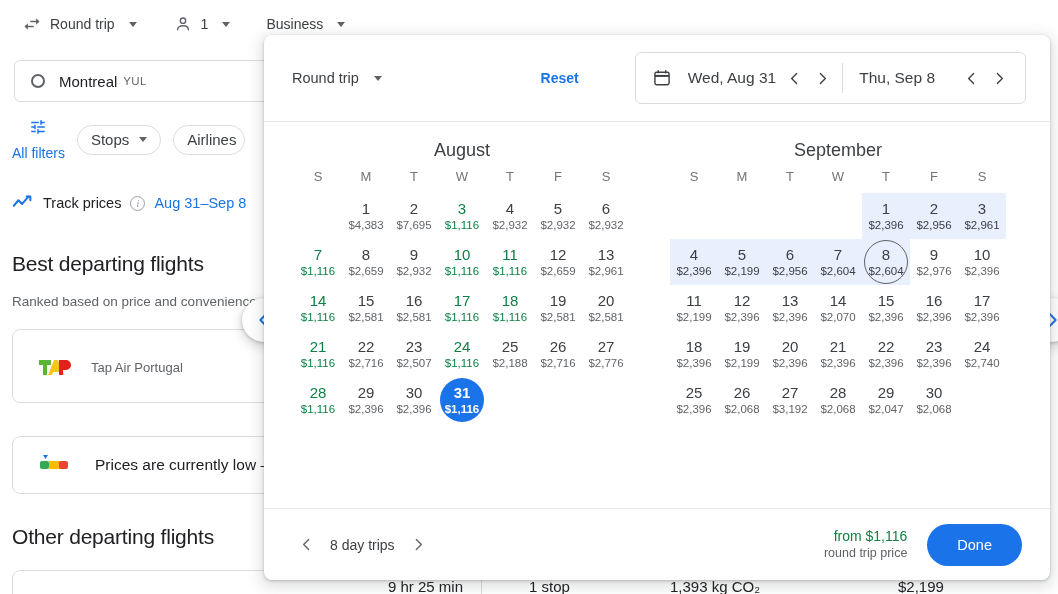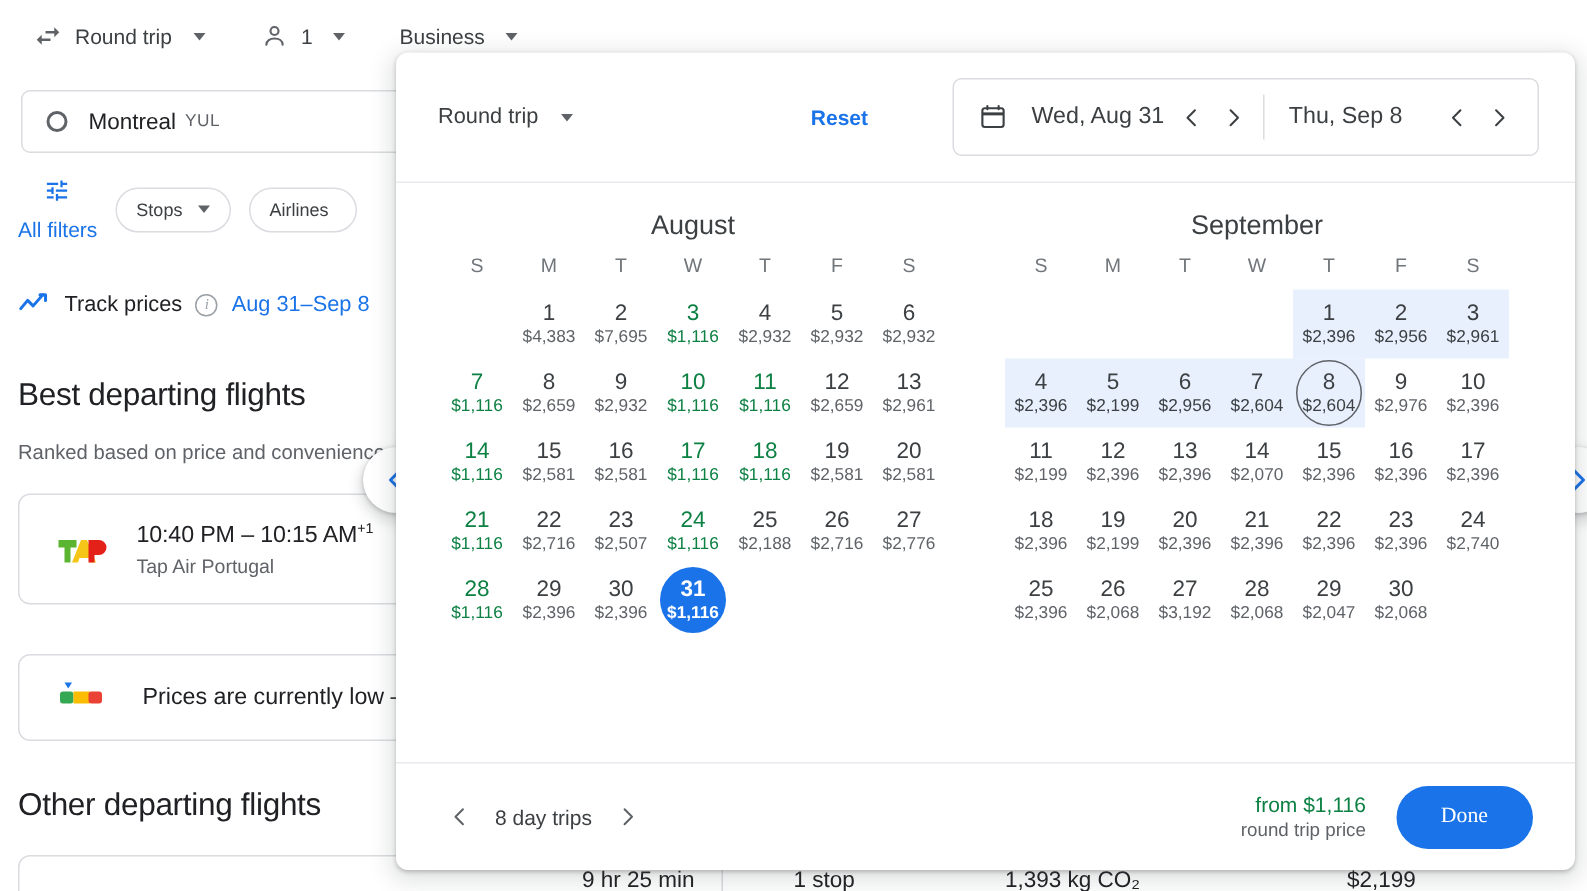--- a/index.html
+++ b/index.html
@@ -21,21 +21,21 @@
   .caret { width:0;height:0;border-left:4px solid transparent;border-right:4px solid transparent;border-top:5px solid #5f6368; margin-left:6px;}
   .ic { width:20px; height:20px; display:inline-block; flex:none; }
 
   .search-card { position:absolute; left:14px; top:60px; width:700px; height:42px; border:1px solid #dadce0; border-radius:6px; display:flex; align-items:center; padding:0 16px; background:#fff;}
   .circle-ic { width:14px;height:14px;border:2px solid #5f6368;border-radius:50%; margin-right:14px; flex:none;}
   .city { font-size:15px; color:#202124; }
   .iata { font-size:11.5px; color:#5f6368; margin-left:6px; letter-spacing:.3px;}
 
   .filters { position:absolute; left:12px; top:118px; display:flex; align-items:center; gap:12px; }
   .allfilters { display:flex; align-items:center; gap:9px; color:#1a73e8; font-size:14px; font-weight:500; cursor:pointer;flex-direction:column;}
-  .chip { height:30px; border:1px solid #dadce0; border-radius:16px; display:flex; align-items:center; gap:4px; padding:0 13px; font-size:12px; color:#3c4043; background:#fff; cursor:pointer;}
+  .chip { height:30px; border:1px solid #dadce0; border-radius:16px; display:flex; align-items:center; gap:4px; padding:0 13px; font-size:15px; color:#3c4043; background:#fff; cursor:pointer;}
 
   .track { position:absolute; left:12px; top:192px; display:flex; align-items:center; gap:9px; font-size:14.5px; font-weight:500; color:#202124;}
   .track .dates { color:#1a73e8; font-weight:500; }
   .info-ic { width:15px;height:15px;border:1.3px solid #9aa0a6;border-radius:50%; display:inline-flex; align-items:center; justify-content:center; font-size:10px; color:#9aa0a6; font-style:italic; font-family:"Liberation Serif", serif;}
 
   .sec-title { position:absolute; font-size:21px; font-weight:400; color:#202124; letter-spacing:-0.2px;}
   .sec-sub { position:absolute; font-size:13.5px; color:#5f6368; display:flex; align-items:center; gap:7px;}
 
   .flight-card { position:absolute; border:1px solid #dadce0; border-radius:8px; background:#fff; display:flex; align-items:center; padding:0 22px; }
   .airline-logo { width:36px; height:30px; position:relative; flex:none; margin-right:20px;}
@@ -85,21 +85,21 @@
   .cell.outlined .dnum, .cell.outlined .dpr { z-index:1; }
 
   .dlg-foot { height:72px; flex:none; border-top:1px solid #e8eaed; display:flex; align-items:center; padding:0 28px;}
   .foot-left { display:flex; align-items:center; gap:2px; font-size:14px; color:#5f6368;}
   .foot-left .ftxt { margin-right:12px;}
   .triplen { font-size:14px; color:#3c4043; padding:0 8px;}
   .foot-right { margin-left:auto; display:flex; align-items:center; gap:20px;}
   .from-price { text-align:right; }
   .from-price .fp1 { font-size:14px; color:#0d8043; line-height:18px;}
   .from-price .fp2 { font-size:12.5px; color:#5f6368; line-height:17px;}
-  .done-btn { background:#1a73e8; color:#fff; font-size:14.5px; font-weight:500; border:none; border-radius:22px; height:42px; padding:0 30px; cursor:pointer;font-family:Liberation Serif, serif;}
+  .done-btn { background:#1a73e8; color:#fff; font-size:14.5px; font-weight:500; border:none; border-radius:22px; height:42px; padding:0 30px; cursor:pointer;}
   svg { display:block; }
 </style>
 </head>
 <body>
 
 <div class="page">
 
   <div class="bg">
 
     <div class="topbar">
@@ -172,21 +172,20 @@
 
     <div class="flight-card" style="left:12px; top:329px; width:470px; height:74px;">
       <div class="airline-logo">
         <svg viewBox="0 0 40 30" width="40" height="30">
           <path d="M4 9h12v5h-4v10H8V14H4z" fill="#5cb531"></path>
           <path d="M13 24l6-15h4l6 15h-4l-1-3h-6l-1 3z" fill="#f5c518"></path>
           <path d="M24 9h7a5 5 0 0 1 0 10h-3v5h-4z" fill="#e32119"></path>
         </svg>
       </div>
       <div>
-        <div class="fl-times"><span>10:40 PM – 10:15 AM</span><sup>+1</sup></div>
         <div class="fl-airline">Tap Air Portugal</div>
       </div>
     </div>
 
     <div class="flight-card" style="left:12px; top:436px; width:470px; height:58px;">
       <div class="price-bar-ic">
         <svg viewBox="0 0 40 30" width="40" height="30">
           <path d="M8 5l5 0 -2.5 4z" fill="#1a73e8"></path>
           <rect x="5" y="11" width="9" height="8" rx="2" fill="#34a853"></rect>
           <rect x="14" y="11" width="11" height="8" fill="#fbbc04"></rect>

